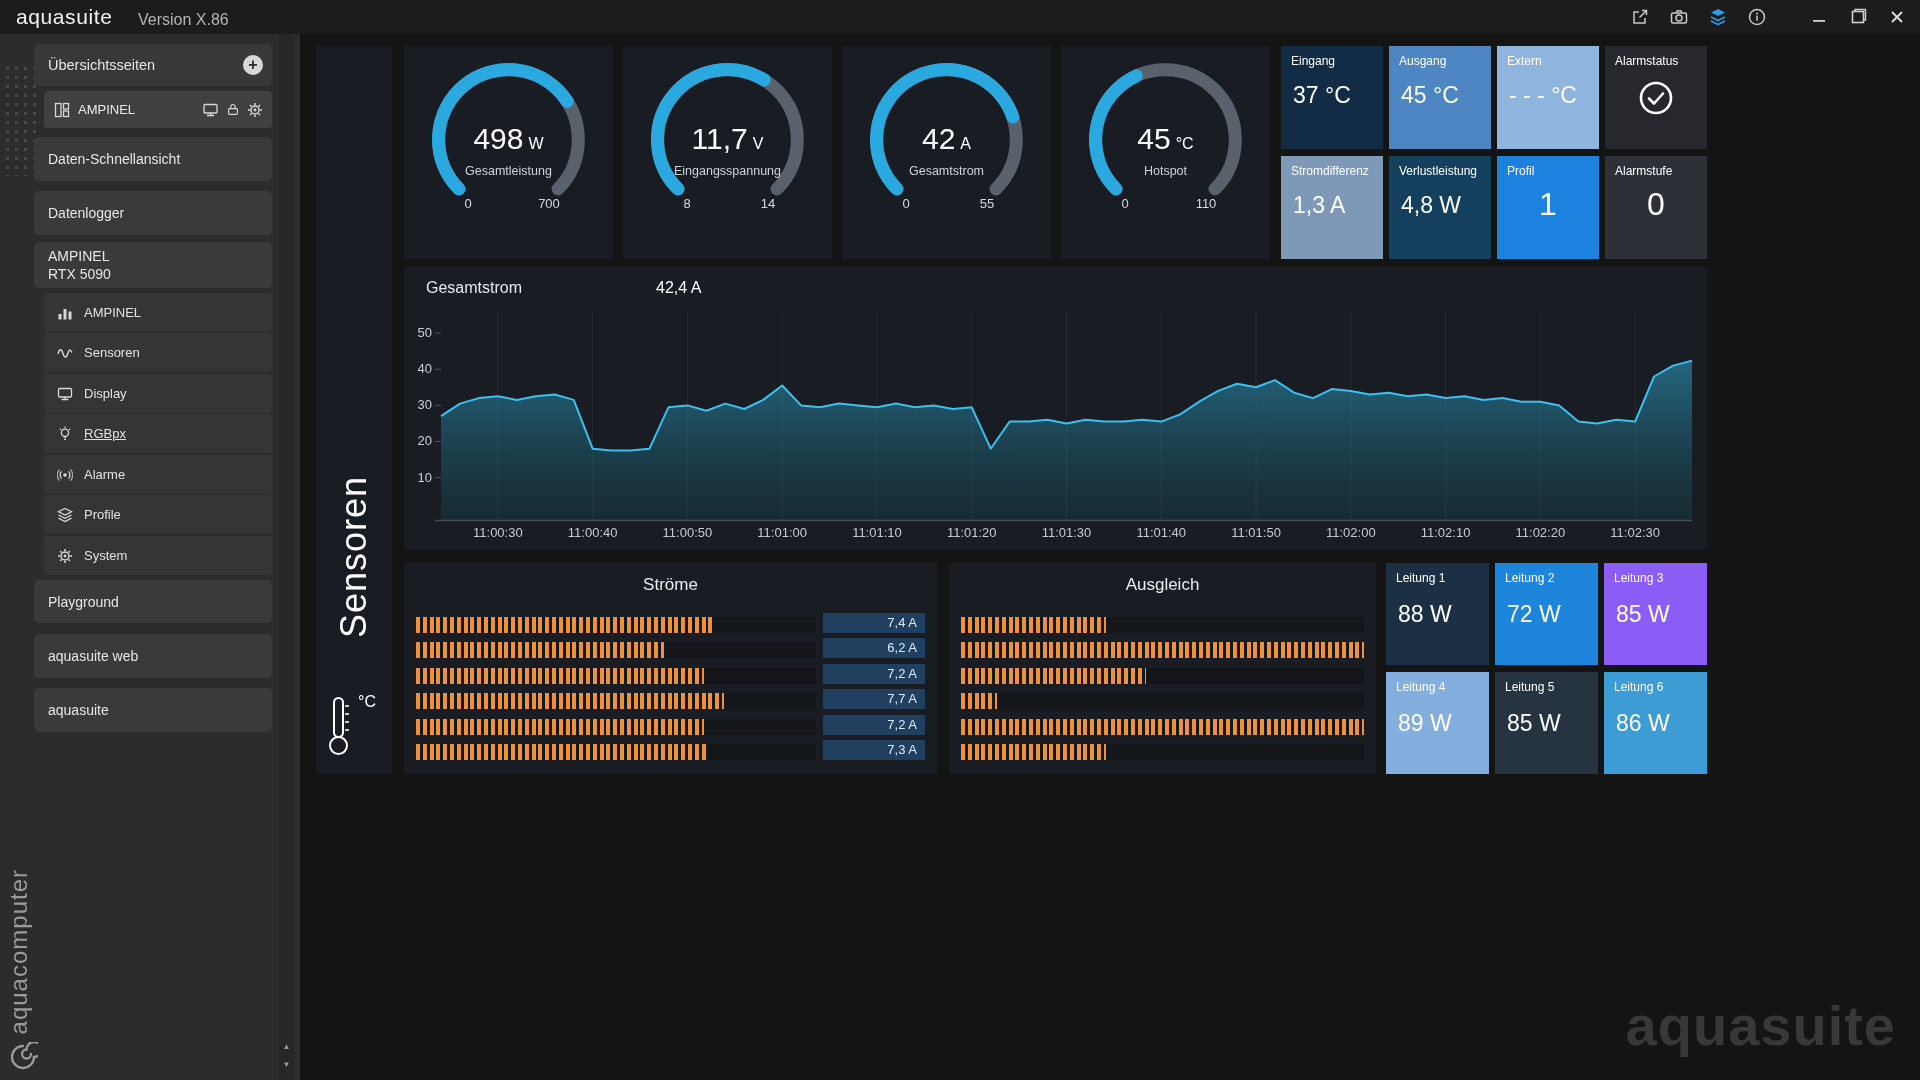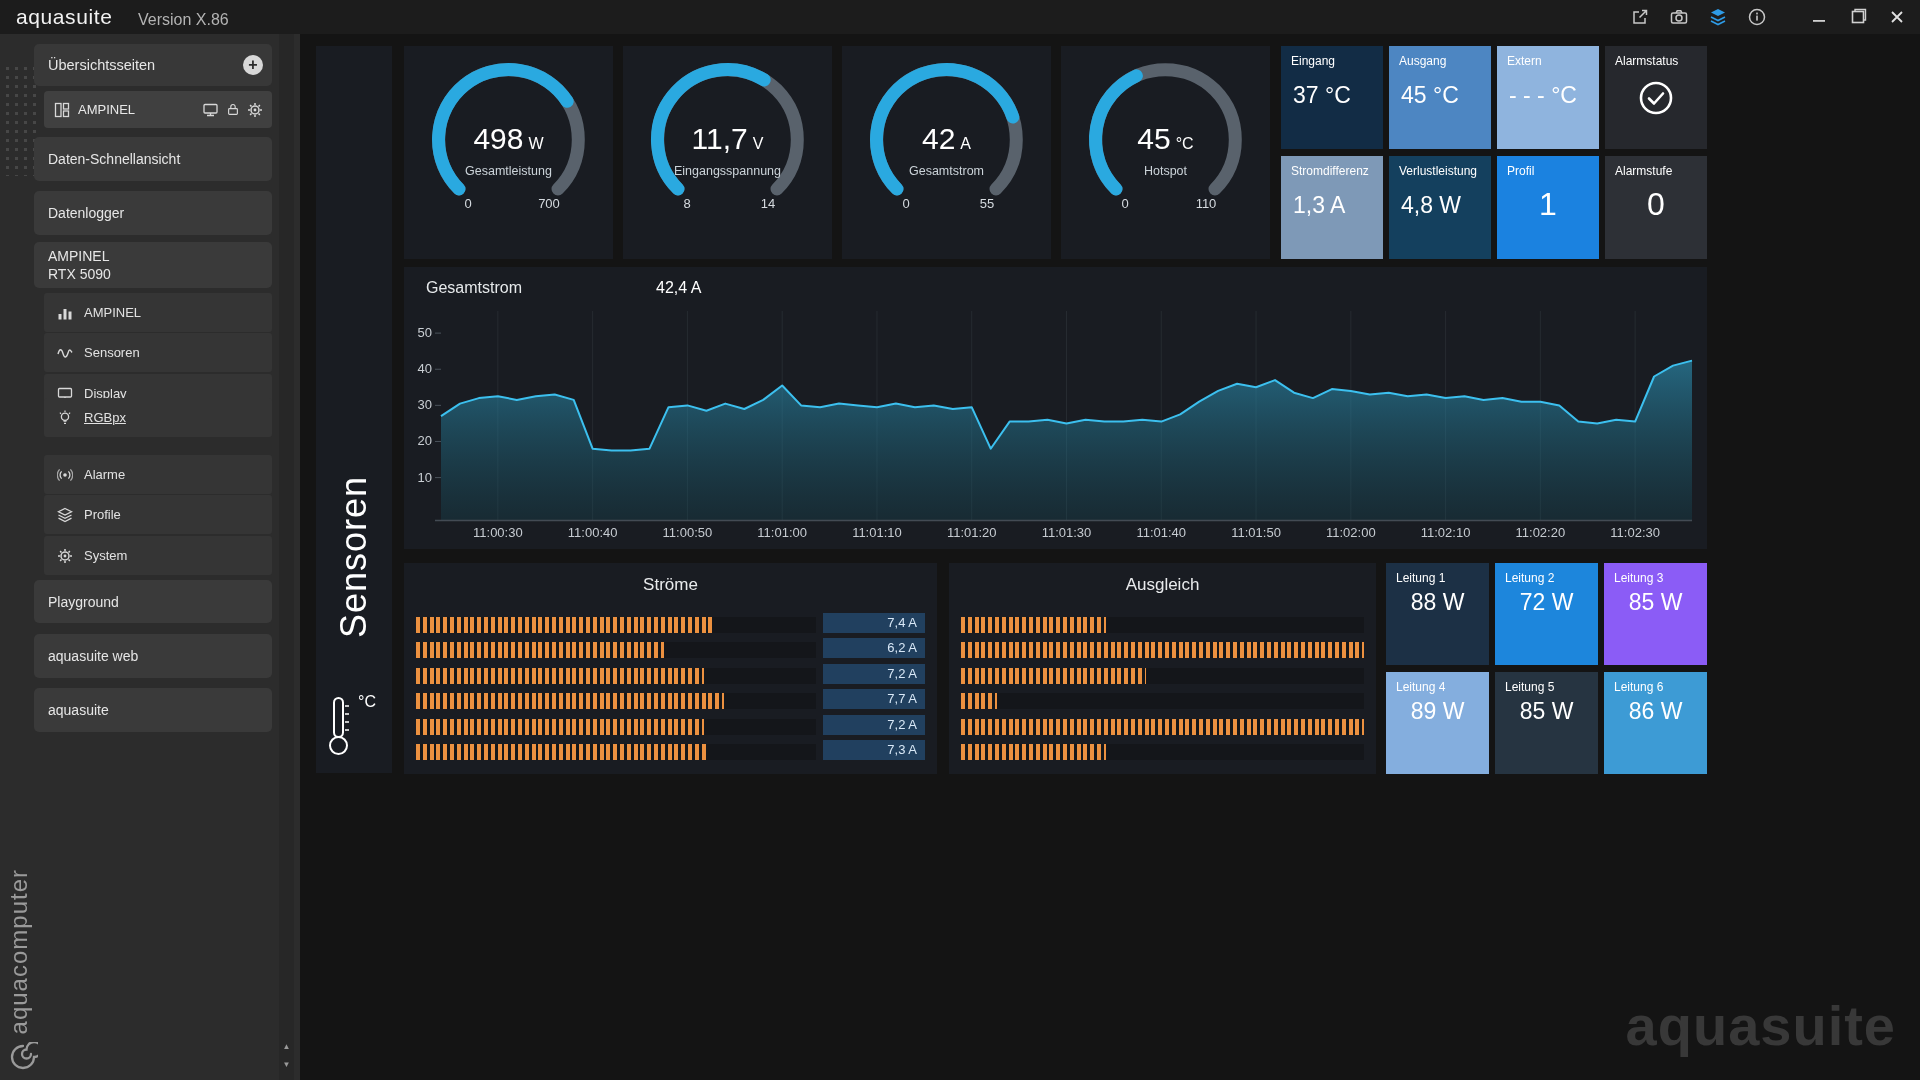--- a/index.html
+++ b/index.html
@@ -60,21 +60,21 @@
   .g-max { position:absolute; top:150px; right:34px; width:60px; text-align:center; font-size:13px; color:#d6dbe0; }
 
   
   .tiles-grid { position:absolute; display:grid; }
   #info-tiles { left:981px; top:12px; grid-template-columns:repeat(4,102px); grid-template-rows:103px 103px; gap:7px 6px; }
   #leitung-tiles { left:1086px; top:529px; grid-template-columns:repeat(3,103px); grid-template-rows:102px 102px; gap:7px 6px; }
   .tile { position:relative; overflow:hidden; }
   .tile-label { font-size:12px; padding:8px 0 0 10px; color:#fff; white-space:nowrap; }
   .tile-value { font-size:23px; padding-left:12px; margin-top:14px; color:#fff; white-space:nowrap; }
   .tile-value.big { font-size:32px; text-align:center; padding-left:0; margin-top:8px; }
-  .tile-value.centered { text-align:center; padding-left:0; margin-top:4px; }
+  .tile-value.centered { padding-left:12px; margin-top:16px; }
   .tile svg.check { display:block; margin:10px auto 0; }
 
   
   .chart-panel { left:104px; top:233px; width:1303px; height:282px; }
   .chart-title { position:absolute; left:22px; top:12px; font-size:16px; color:#e6e9eb; }
   .chart-current { position:absolute; left:252px; top:12px; font-size:16px; color:#fff; }
   #chart-svg { position:absolute; left:0; top:0; }
 
   
   .bars-panel { top:529px; height:211px; }
@@ -208,21 +208,21 @@
         </svg>
       <span>Sensoren</span>
     </div>
     <div class="sb-sub" style="top:340px;">
       <svg class="icon" width="16" height="16" viewBox="0 0 16 16">
           <rect x="1.5" y="2.5" width="13" height="8.5" rx="1" fill="none" stroke="#d8d8d8" stroke-width="1.3"></rect>
           <path d="M8 11 V13.5 M4.5 13.5 H11.5" stroke="#d8d8d8" stroke-width="1.3"></path>
         </svg>
       <span>Display</span>
     </div>
-    <div class="sb-sub" style="top:364px;text-decoration:underline;">
+    <div class="sb-sub" style="top:380px;text-decoration:underline;">
       <svg class="icon" width="16" height="16" viewBox="0 0 16 16">
           <circle cx="8" cy="6.8" r="3.6" fill="none" stroke="#d8d8d8" stroke-width="1.3"></circle>
           <path d="M6.5 11.2 H9.5 M7 13.3 H9" stroke="#d8d8d8" stroke-width="1.3"></path>
           <path d="M8 0.6 V2 M2.9 2.7 L4 3.8 M13.1 2.7 L12 3.8" stroke="#d8d8d8" stroke-width="1.2"></path>
         </svg>
       <span>RGBpx</span>
     </div>
     <div class="sb-sub" style="top:421px;">
       <svg class="icon" width="16" height="16" viewBox="0 0 16 16">
           <circle cx="8" cy="8" r="1.8" fill="#d8d8d8"></circle>

